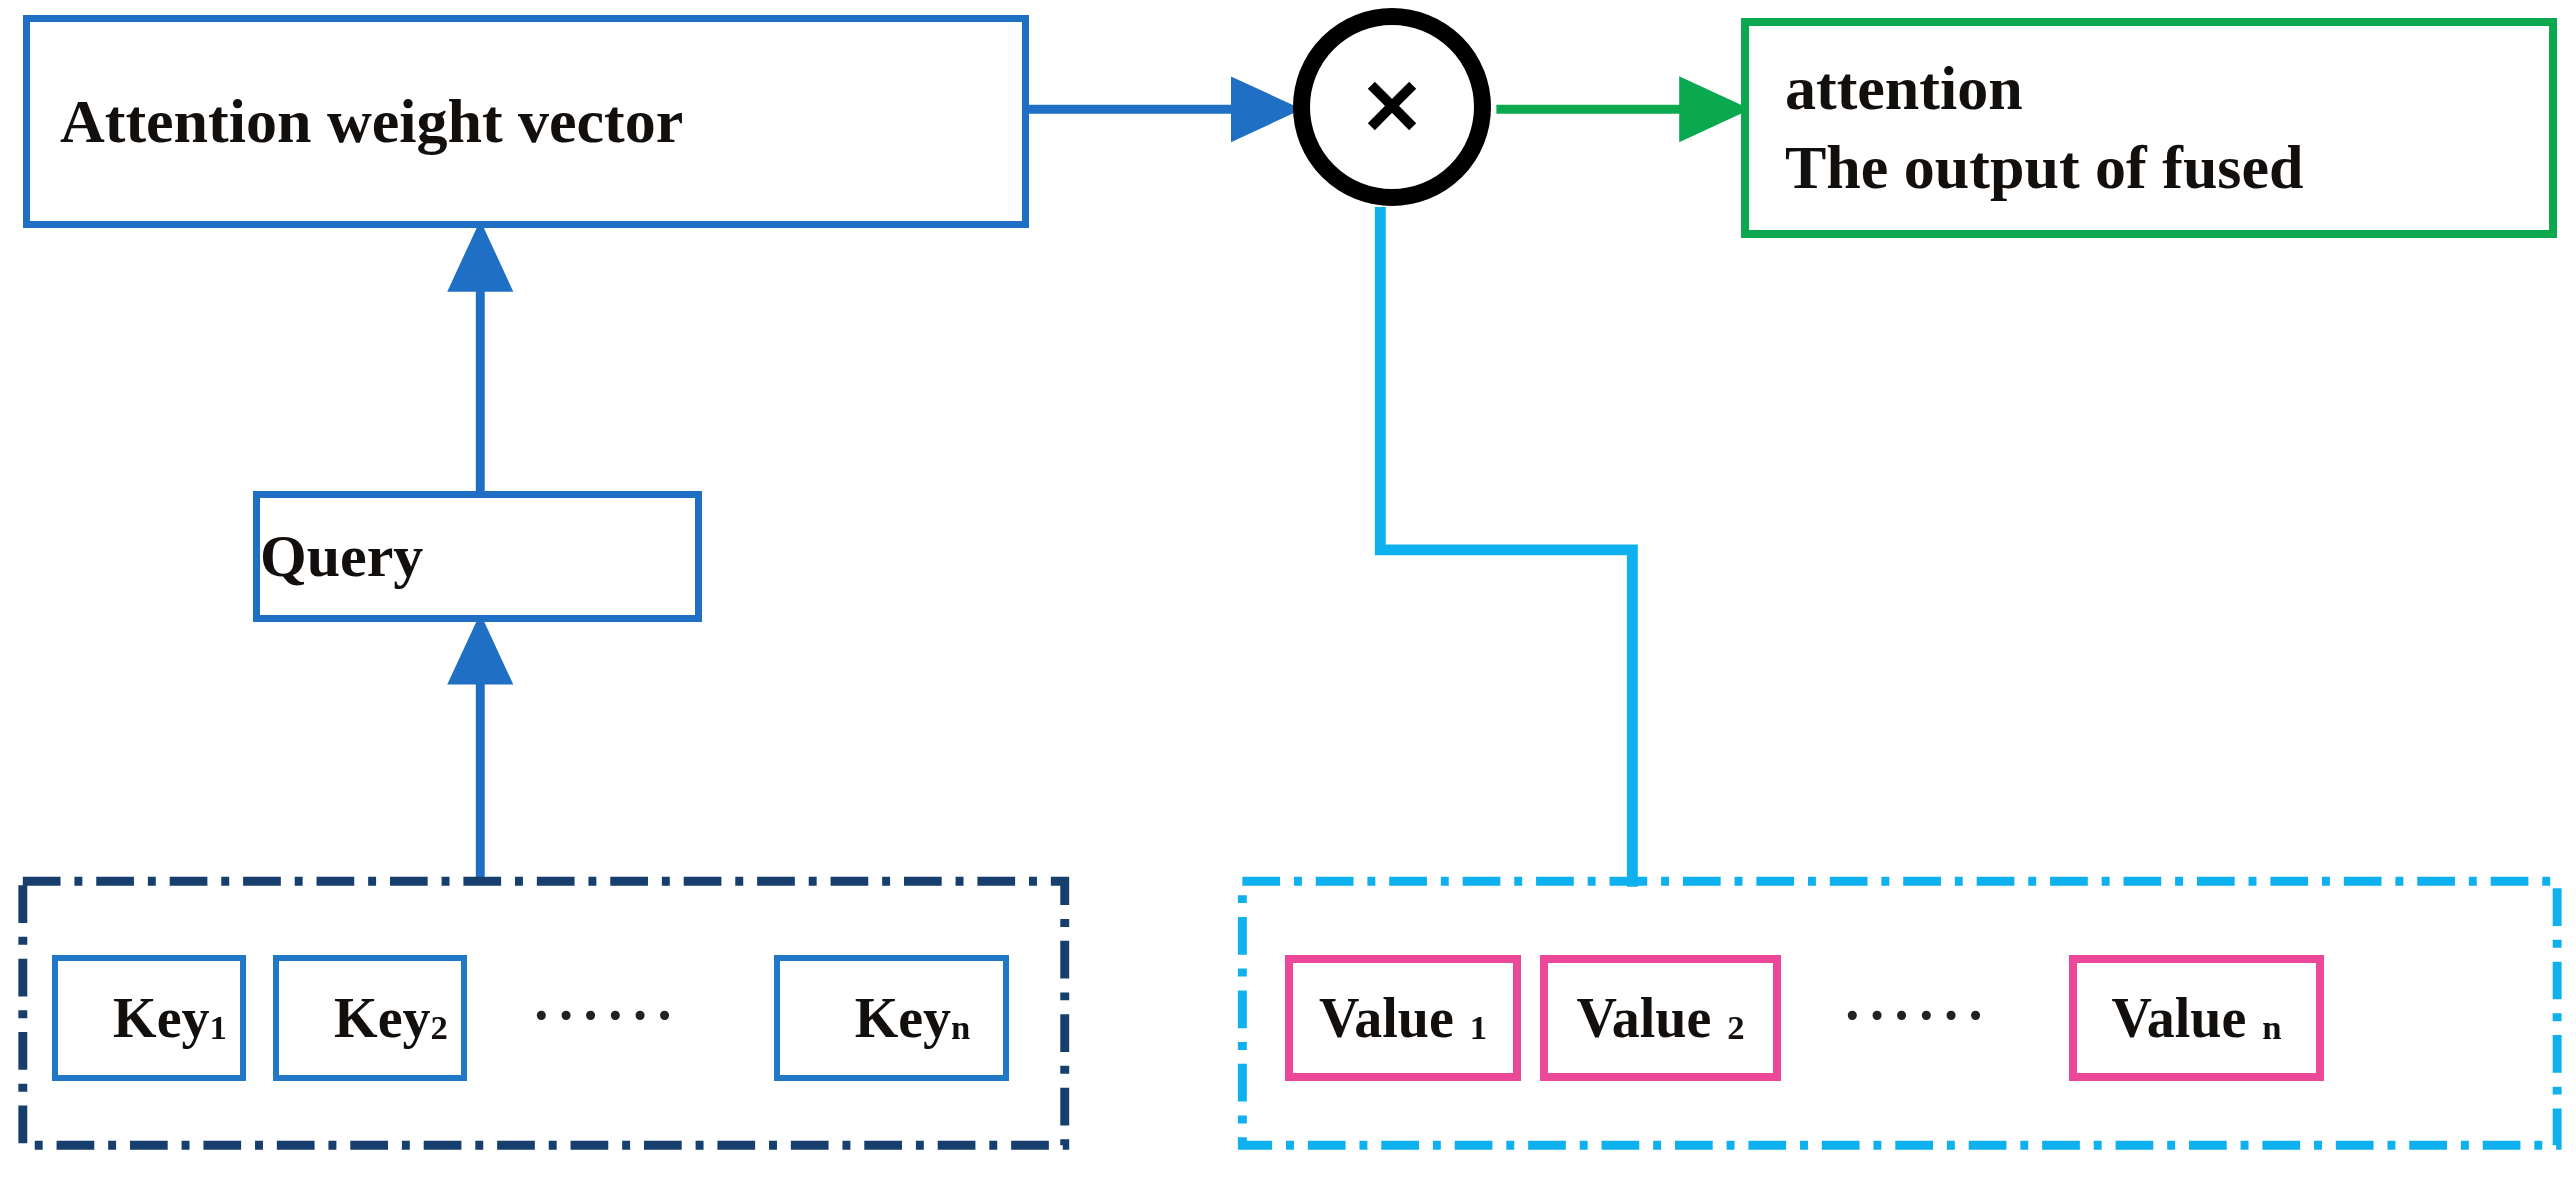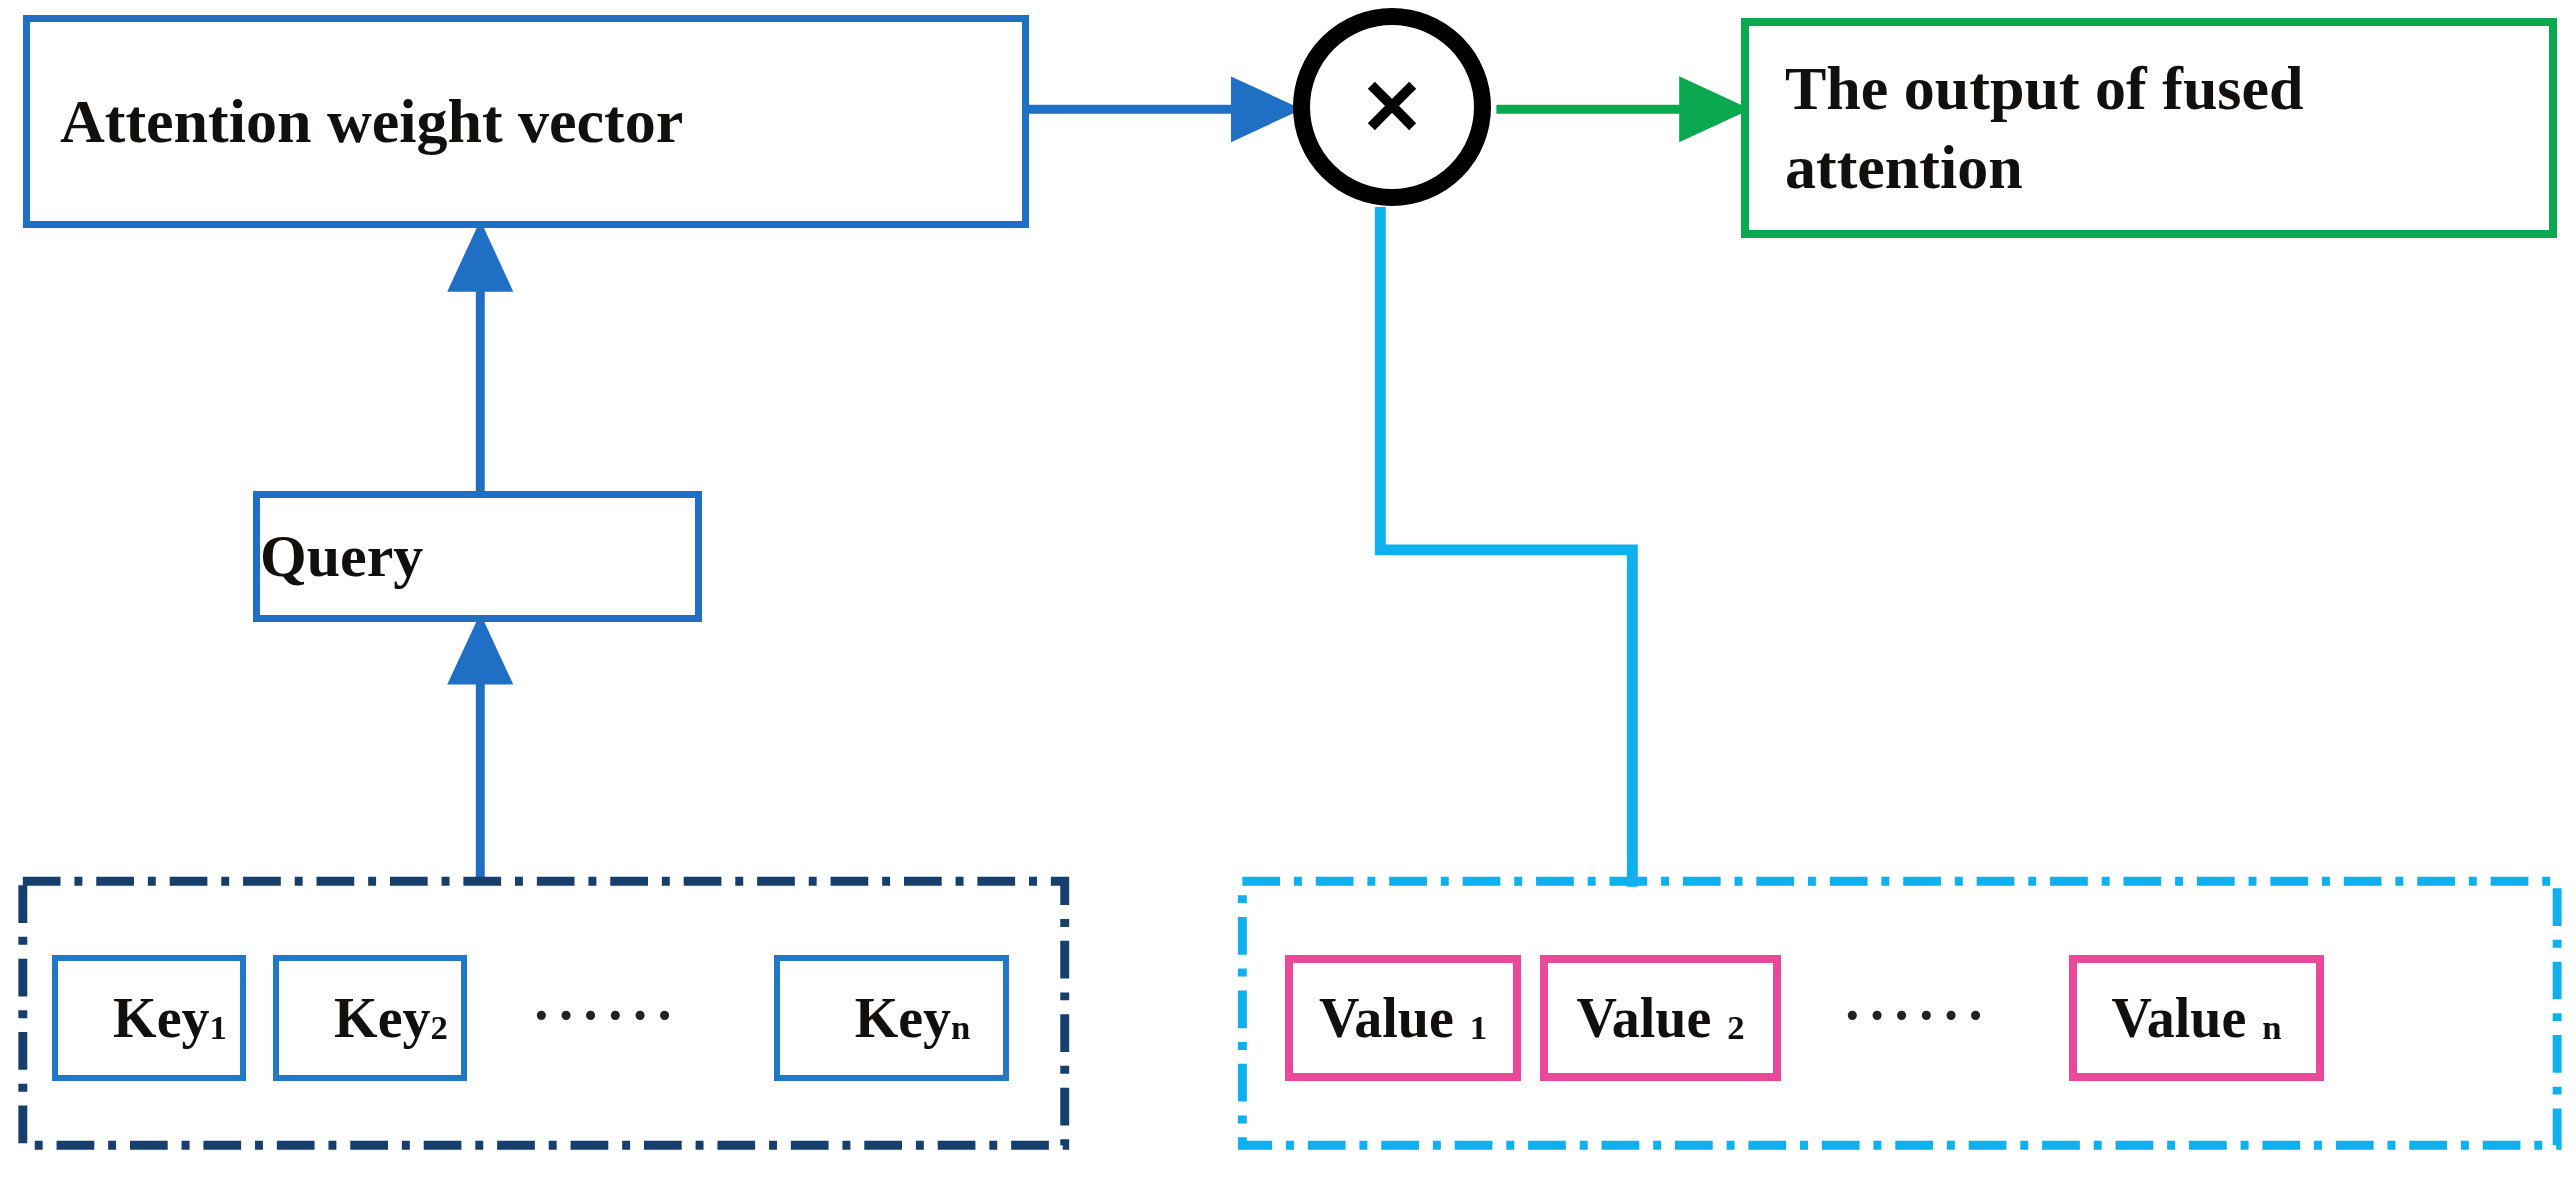--- a/index.html
+++ b/index.html
@@ -217,22 +217,22 @@
     <span>Query</span>
   </div>
 
   <div id="multiply-node">
     <div class="ring"></div>
     <div class="glyph">✕</div>
   </div>
 
   <div class="node" id="output-box">
     <div class="lines">
+      <div>attention</div>
       <div>The output of fused</div>
-      <div>attention</div>
     </div>
   </div>
 
   <div class="group" id="key-group">
     <div class="item-box key-item" style="left:29px; top:74px; width:194px; height:126px;">
       <span>Key</span>
         <sub>1</sub>
     </div>
 
     <div class="item-box key-item" style="left:250px; top:74px; width:194px; height:126px;">

